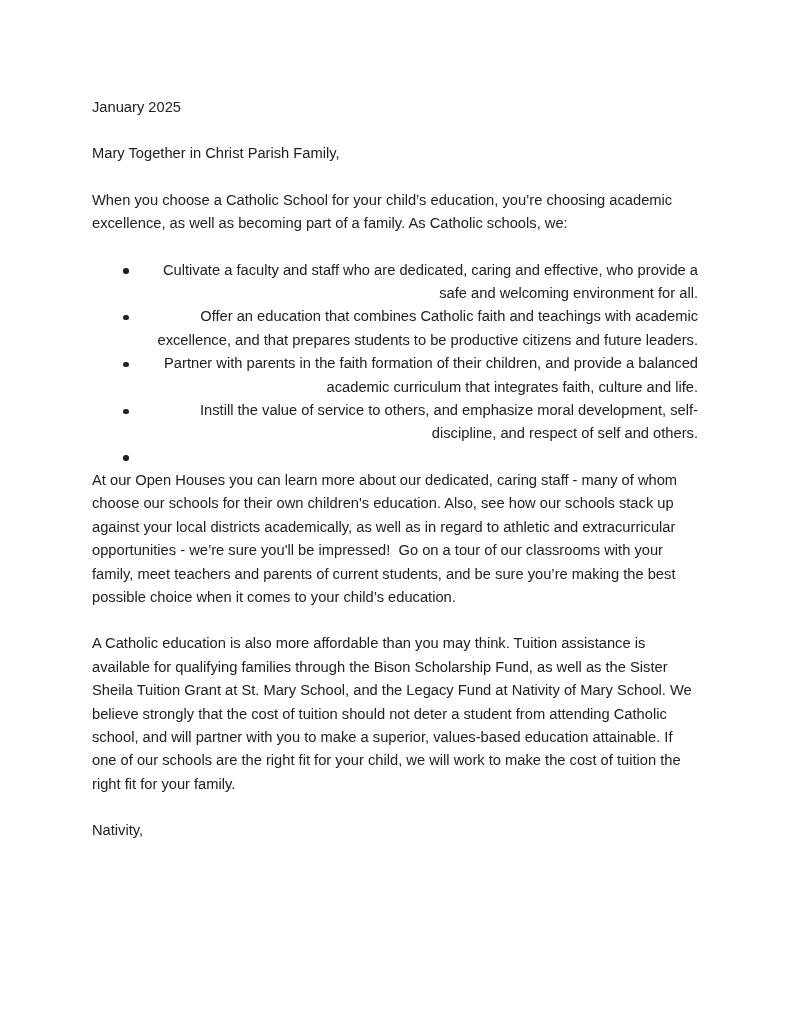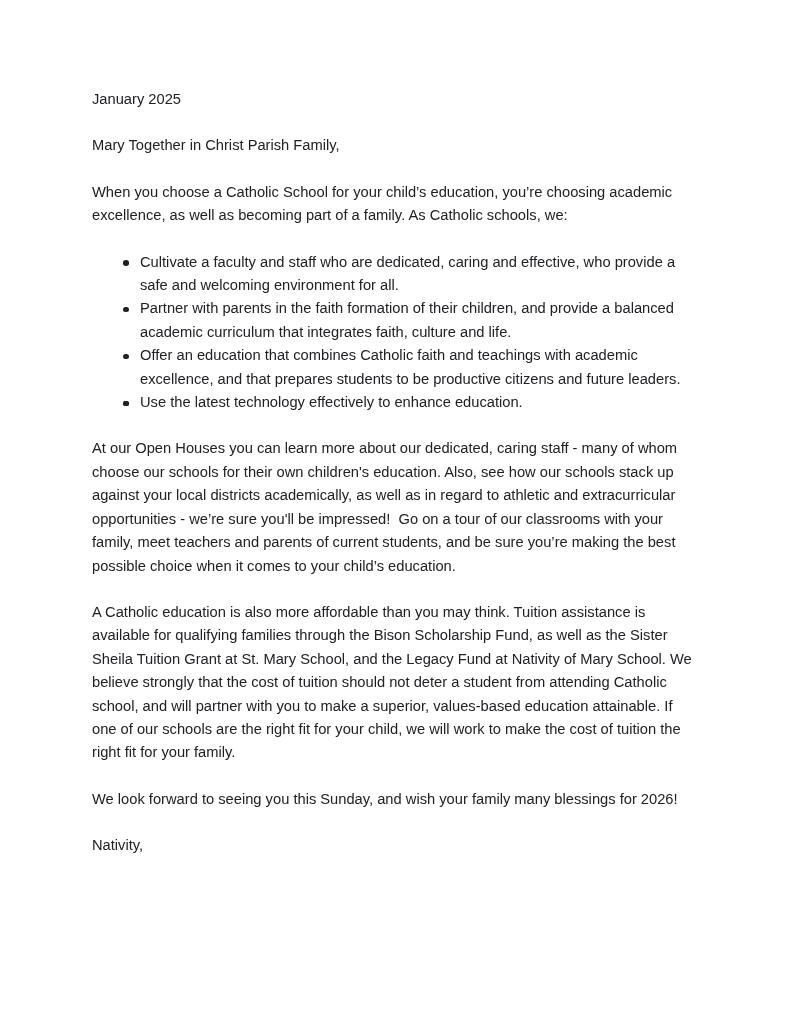--- a/index.html
+++ b/index.html
@@ -10,21 +10,21 @@
   }
   body {
     font-family: "Liberation Sans", sans-serif;
     color: #202124;
   }
   .page {
     position: relative;
     width: 792px;
     height: 856px;
     background: #ffffff;
-    margin: 0 auto;
+    margin: 8px auto;
     overflow: hidden;
     box-sizing: border-box;
   }
   .letter-body {
     position: absolute;
     left: 92px;
     top: 88px;
     width: 606px;
     font-size: 14.7px;
     line-height: 23.4px;
@@ -36,20 +36,21 @@
   }
   .bullet-list {
     list-style: none;
     margin: 0 0 23px 0;
     padding: 0;
   }
   .bullet-item {
     position: relative;
     padding-left: 48px;
     margin: 0;
+    text-align: right;
   }
   .bullet-item .dot {
     position: absolute;
     left: 31px;
     top: 9.5px;
     width: 5.5px;
     height: 5.5px;
     border-radius: 50%;
     background: #202124;
     display: block;
@@ -68,37 +69,36 @@
 
     <p class="para">When you choose a Catholic School for your child’s education, you’re choosing academic excellence, as well as becoming part of a family. As Catholic schools, we:</p>
 
     <ul class="bullet-list">
       <li class="bullet-item">
         <span class="dot" style="background: rgb(32, 33, 36);"></span>
         <span>Cultivate a faculty and staff who are dedicated, caring and effective, who provide a safe and welcoming environment for all.</span>
       </li>
       <li class="bullet-item">
         <span class="dot" style="background: rgb(32, 33, 36);"></span>
+        <span>Offer an education that combines Catholic faith and teachings with academic excellence, and that prepares students to be productive citizens and future leaders.</span>
+      </li>
+      <li class="bullet-item">
+        <span class="dot" style="background: rgb(32, 33, 36);"></span>
         <span>Partner with parents in the faith formation of their children, and provide a balanced academic curriculum that integrates faith, culture and life.</span>
       </li>
       <li class="bullet-item">
         <span class="dot" style="background: rgb(32, 33, 36);"></span>
-        <span>Offer an education that combines Catholic faith and teachings with academic excellence, and that prepares students to be productive citizens and future leaders.</span>
+        <span>Instill the value of service to others, and emphasize moral development, self-discipline, and respect of self and others.</span>
       </li>
       <li class="bullet-item">
         <span class="dot" style="background: rgb(32, 33, 36);"></span>
-      </li>
-      <li class="bullet-item">
-        <span class="dot" style="background: rgb(32, 33, 36);"></span>
-        <span>Use the latest technology effectively to enhance education.</span>
       </li>
     </ul>
 
     <p class="para">At our Open Houses you can learn more about our dedicated, caring staff - many of whom choose our schools for their own children's education. Also, see how our schools stack up against your local districts academically, as well as in regard to athletic and extracurricular opportunities - we’re sure you'll be impressed!  Go on a tour of our classrooms with your family, meet teachers and parents of current students, and be sure you’re making the best possible choice when it comes to your child’s education.</p>
 
     <p class="para">A Catholic education is also more affordable than you may think. Tuition assistance is available for qualifying families through the Bison Scholarship Fund, as well as the Sister Sheila Tuition Grant at St. Mary School, and the Legacy Fund at Nativity of Mary School. We believe strongly that the cost of tuition should not deter a student from attending Catholic school, and will partner with you to make a superior, values-based education attainable. If one of our schools are the right fit for your child, we will work to make the cost of tuition the right fit for your family.</p>
 
-    <p class="para">We look forward to seeing you this Sunday, and wish your family many blessings for 2026!</p>
 
     <p class="para">Nativity,</p>
 
   </div>
 </div>
 
 </body></html>

